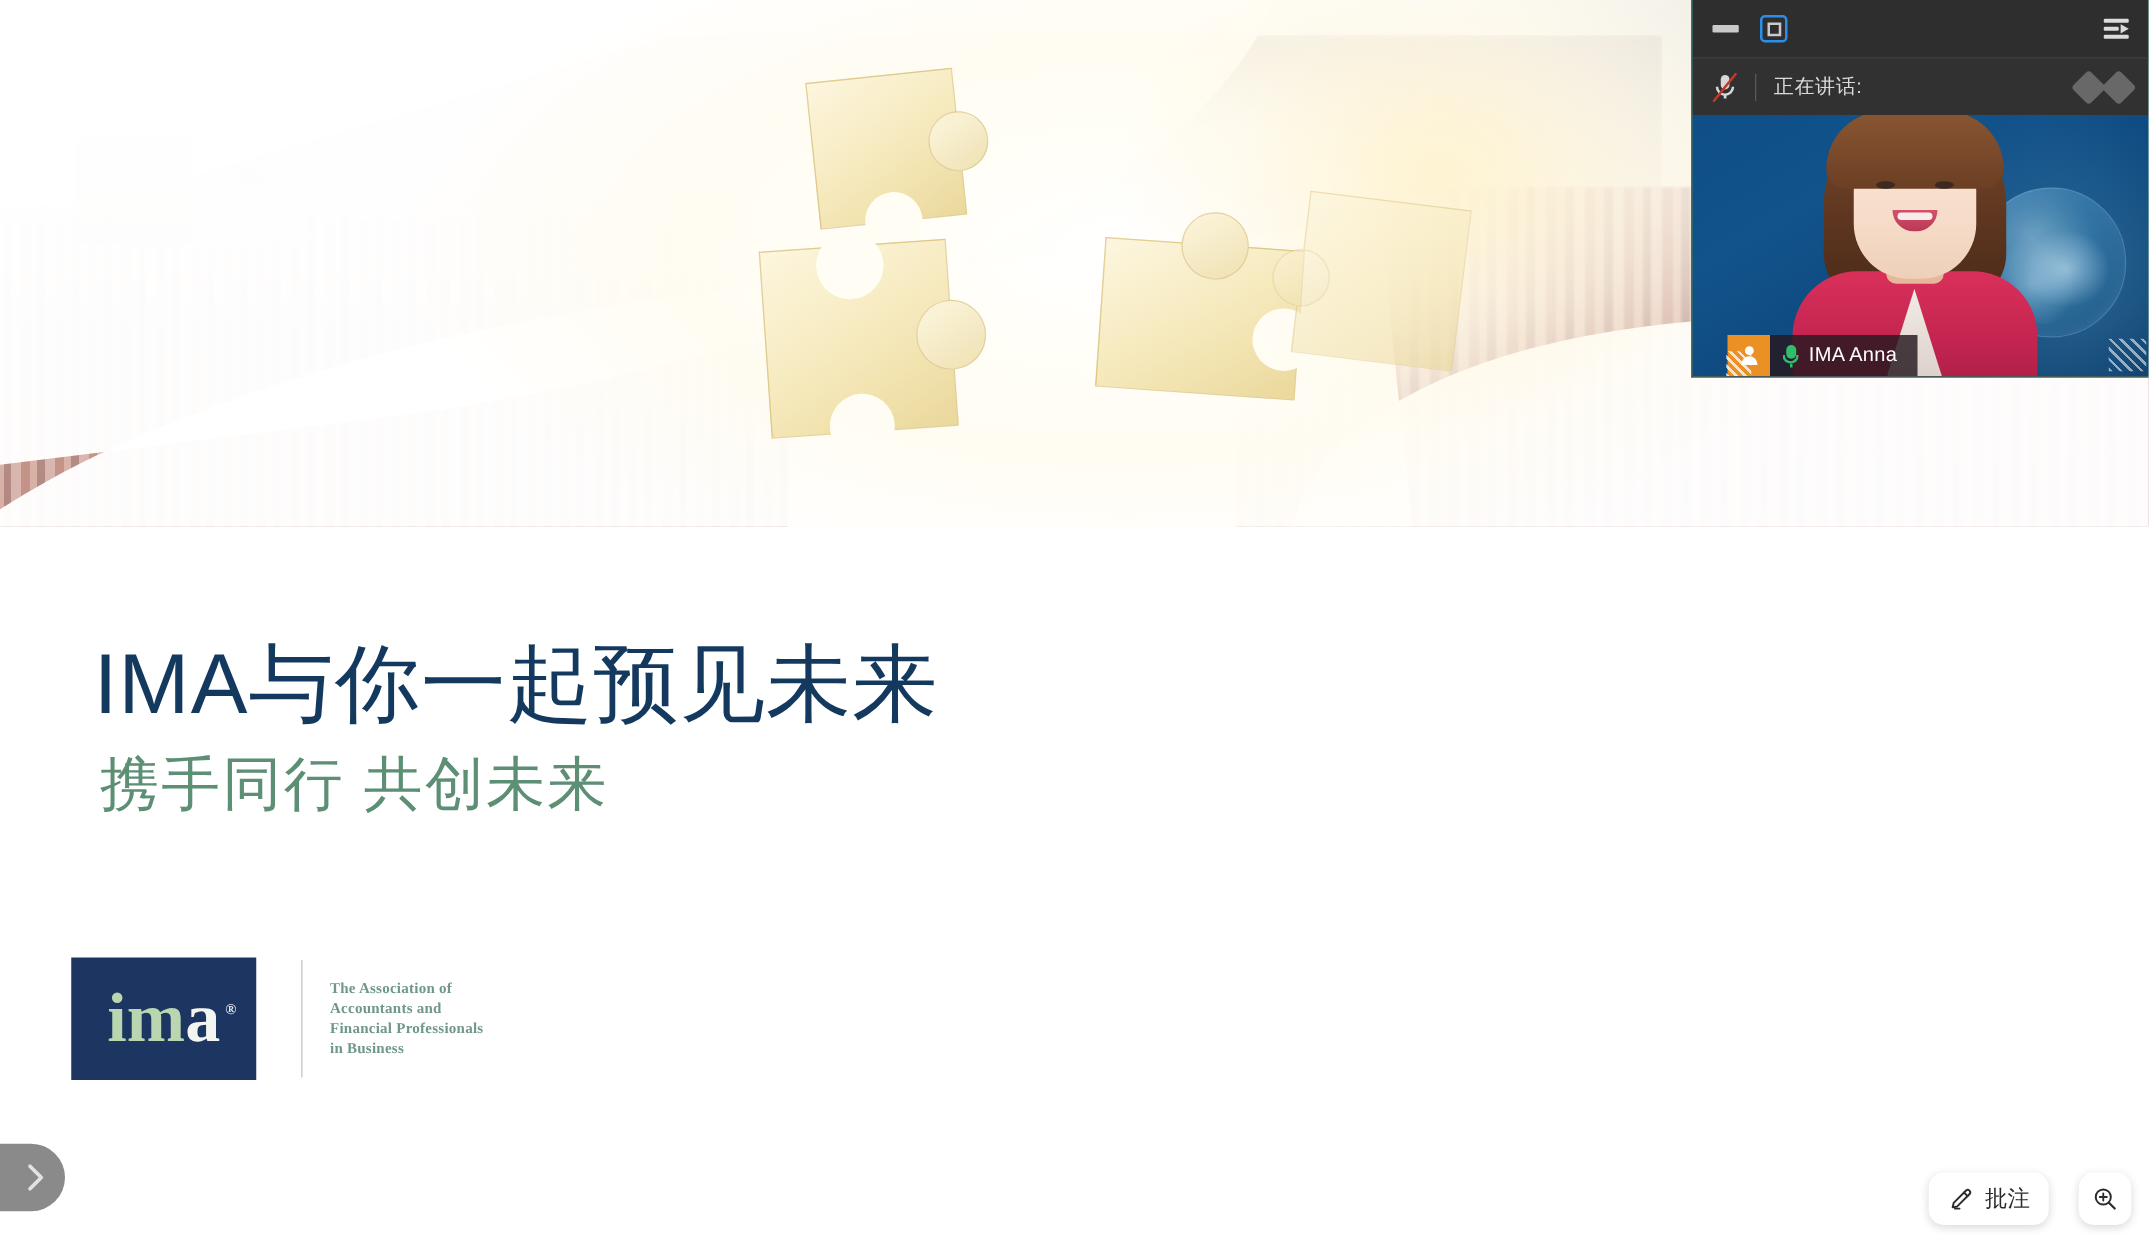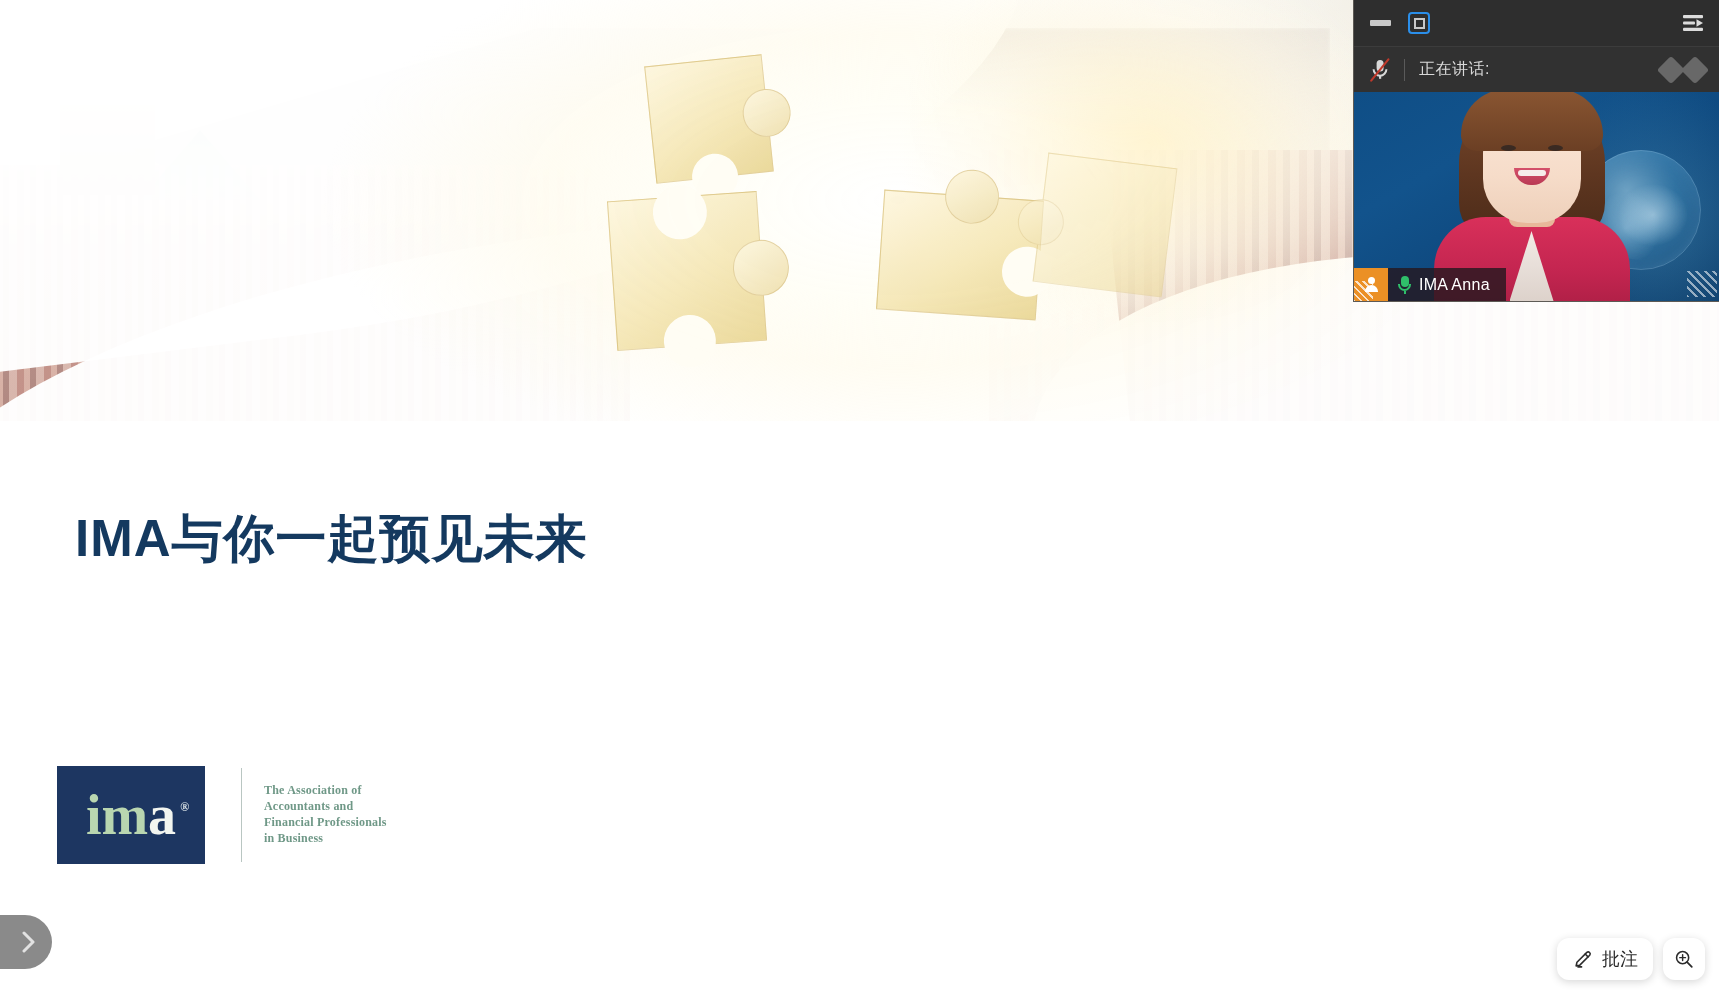--- a/index.html
+++ b/index.html
@@ -122,21 +122,21 @@
   .pz2 .notch.b{ width:52px; height:52px; left:46px; bottom:-22px; top:auto; }
   .pz3 { left:880px; top:195px; width:160px; height:120px; transform:rotate(4deg); }
   .pz3 .knob { width:54px; height:54px; left:60px; top:-27px; }
   .pz3 .notch{ width:50px; height:50px; right:-14px; top:46px; }
   .pz4 { left:1040px; top:160px; width:130px; height:130px; transform:rotate(7deg); opacity:0.55;}
   .pz4 .knob { width:46px; height:46px; left:-23px; top:46px; }
 
   
   .title {
     position:absolute; left:75px; top:513px;
-    font-size:51px; font-weight:700; letter-spacing:1px;
+    font-size:68px; font-weight:400; letter-spacing:1px;
     color:#14395f; white-space:nowrap; line-height:1;
   }
   .subtitle {
     position:absolute; left:80px; top:603px;
     font-size:47px; font-weight:400; letter-spacing:2px;
     color:#5d8f75; white-space:nowrap; line-height:1;
   }
 
   
   .logo-lockup { position:absolute; left:57px; top:766px; display:flex; align-items:stretch; }
@@ -159,21 +159,21 @@
 
   
   .nav-arrow {
     position:absolute; left:0; top:915px; width:52px; height:54px;
     background:#8a8a8a; border-radius:0 27px 27px 0;
     display:flex; align-items:center; justify-content:center; cursor:pointer;
   }
   .nav-arrow svg { margin-left:6px; }
 
   
-  .slide-toolbar { position:absolute; right:14px; bottom:14px; display:flex; align-items:center; gap:10px; }
+  .slide-toolbar { position:absolute; right:14px; bottom:14px; display:flex; align-items:center; gap:24px; }
   .tool-btn {
     background:#ffffff; border-radius:12px;
     box-shadow:0 2px 8px rgba(0,0,0,0.16);
     display:flex; align-items:center; justify-content:center;
     cursor:pointer; color:#2b2b2b;
   }
   .tool-annotate { height:42px; padding:0 15px; gap:8px; }
   .tool-annotate .tool-label { font-size:18px; color:#2b2b2b; }
   .tool-zoom { width:42px; height:42px; }
 
@@ -267,21 +267,21 @@
            background:#3a2a22; }
   .p-eye.l { left:50%; margin-left:-31px; }
   .p-eye.r { left:50%; margin-left:16px; }
   .p-mouth { position:absolute; left:50%; bottom:116px; transform:translateX(-50%);
              width:36px; height:17px; border-radius:0 0 20px 20px;
              background:linear-gradient(180deg,#d4506a,#b93954); }
   .p-mouth::after{ content:""; position:absolute; left:4px; top:2px; width:28px; height:6px;
                    border-radius:3px; background:#f6ecea; }
 
   .vp-namebar {
-    position:absolute; left:0; bottom:0; display:flex; align-items:stretch; height:33px;
+    position:absolute; left:0; bottom:0; display:flex; align-items:stretch; height:33px;padding-left:28px;
   }
   .nb-parts {
     width:34px; background:#eb9025; position:relative;
     display:flex; align-items:center; justify-content:center;
   }
   .nb-parts::after{
     content:""; position:absolute; left:-1px; bottom:0; width:20px; height:20px;
     background:repeating-linear-gradient(45deg, rgba(255,255,255,0.75) 0 2px, rgba(255,255,255,0) 2px 5px);
   }
   .nb-person { width:13px; height:15px; position:relative; }
@@ -336,20 +336,21 @@
       <div class="puzzle pz3">
         <span class="knob"></span>
           <span class="notch"></span>
       </div>
       <div class="puzzle pz4">
         <span class="knob"></span>
       </div>
     </div>
 
     <div class="title">IMA与你一起预见未来</div>
+    <div class="subtitle">携手同行 共创未来</div>
 
     <div class="logo-lockup">
       <div class="logo-box">
         <span class="logo-word">
           <span class="im">im</span><span class="a">a</span><span class="reg">®</span>
         </span>
       </div>
       <div class="logo-div"></div>
       <div class="logo-tag">The Association of
 Accountants and

